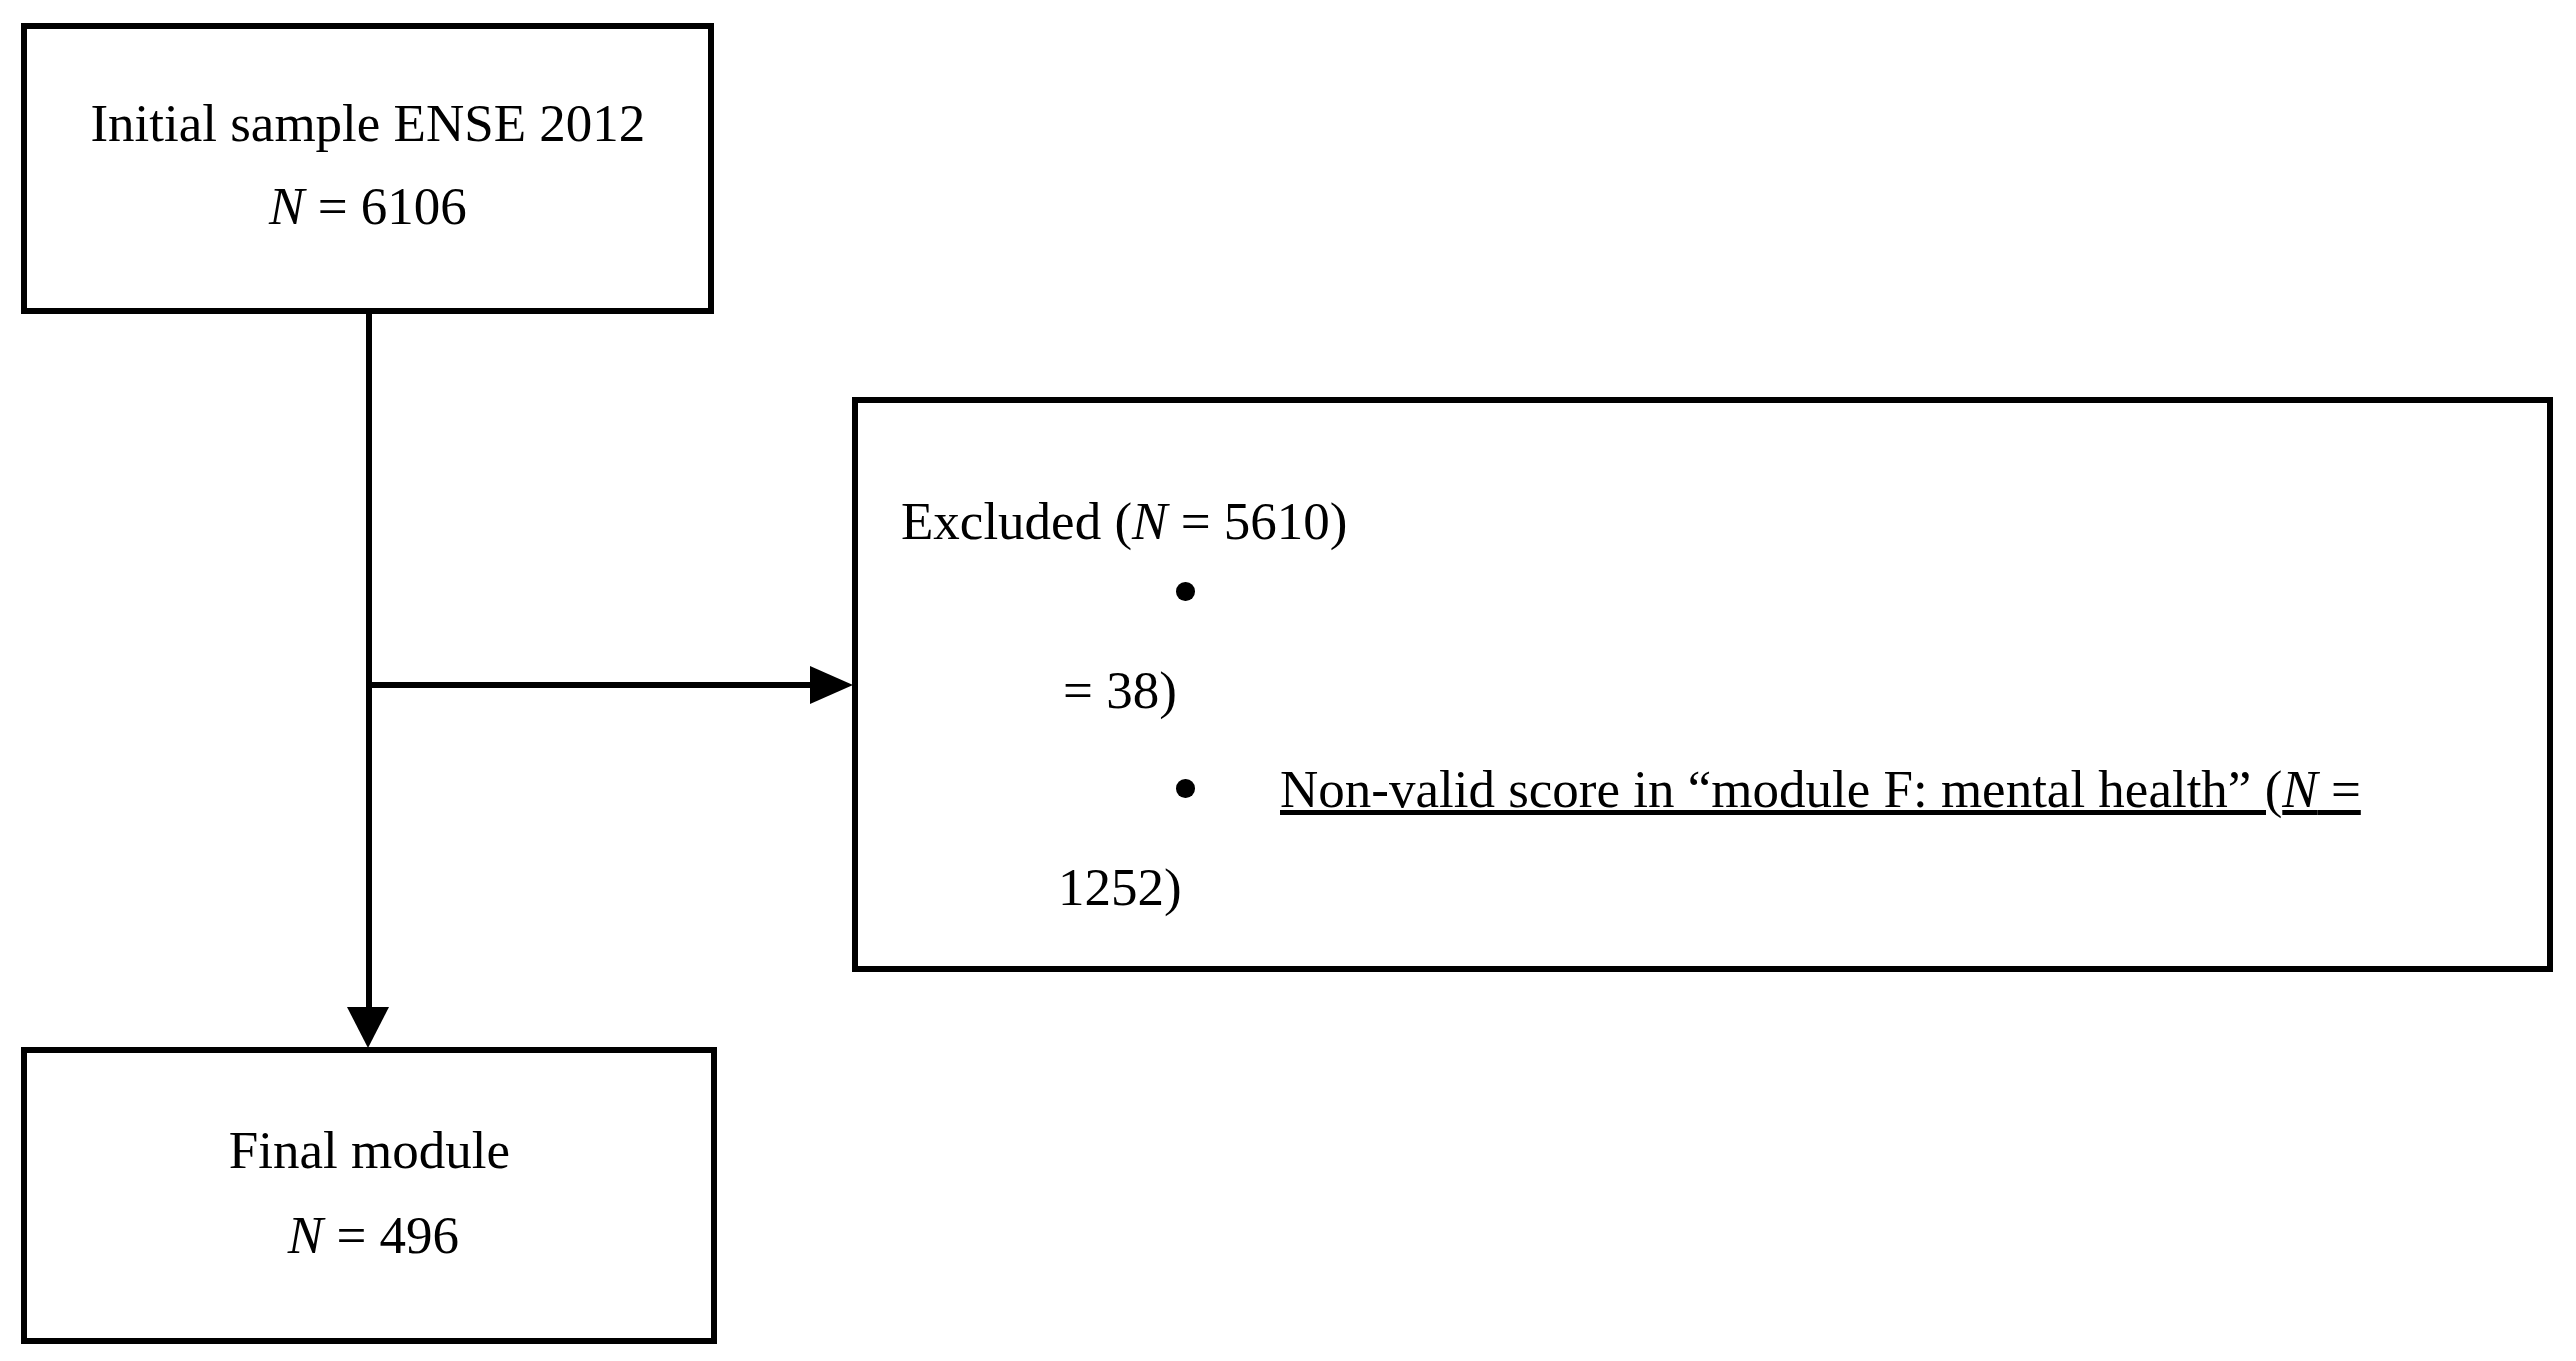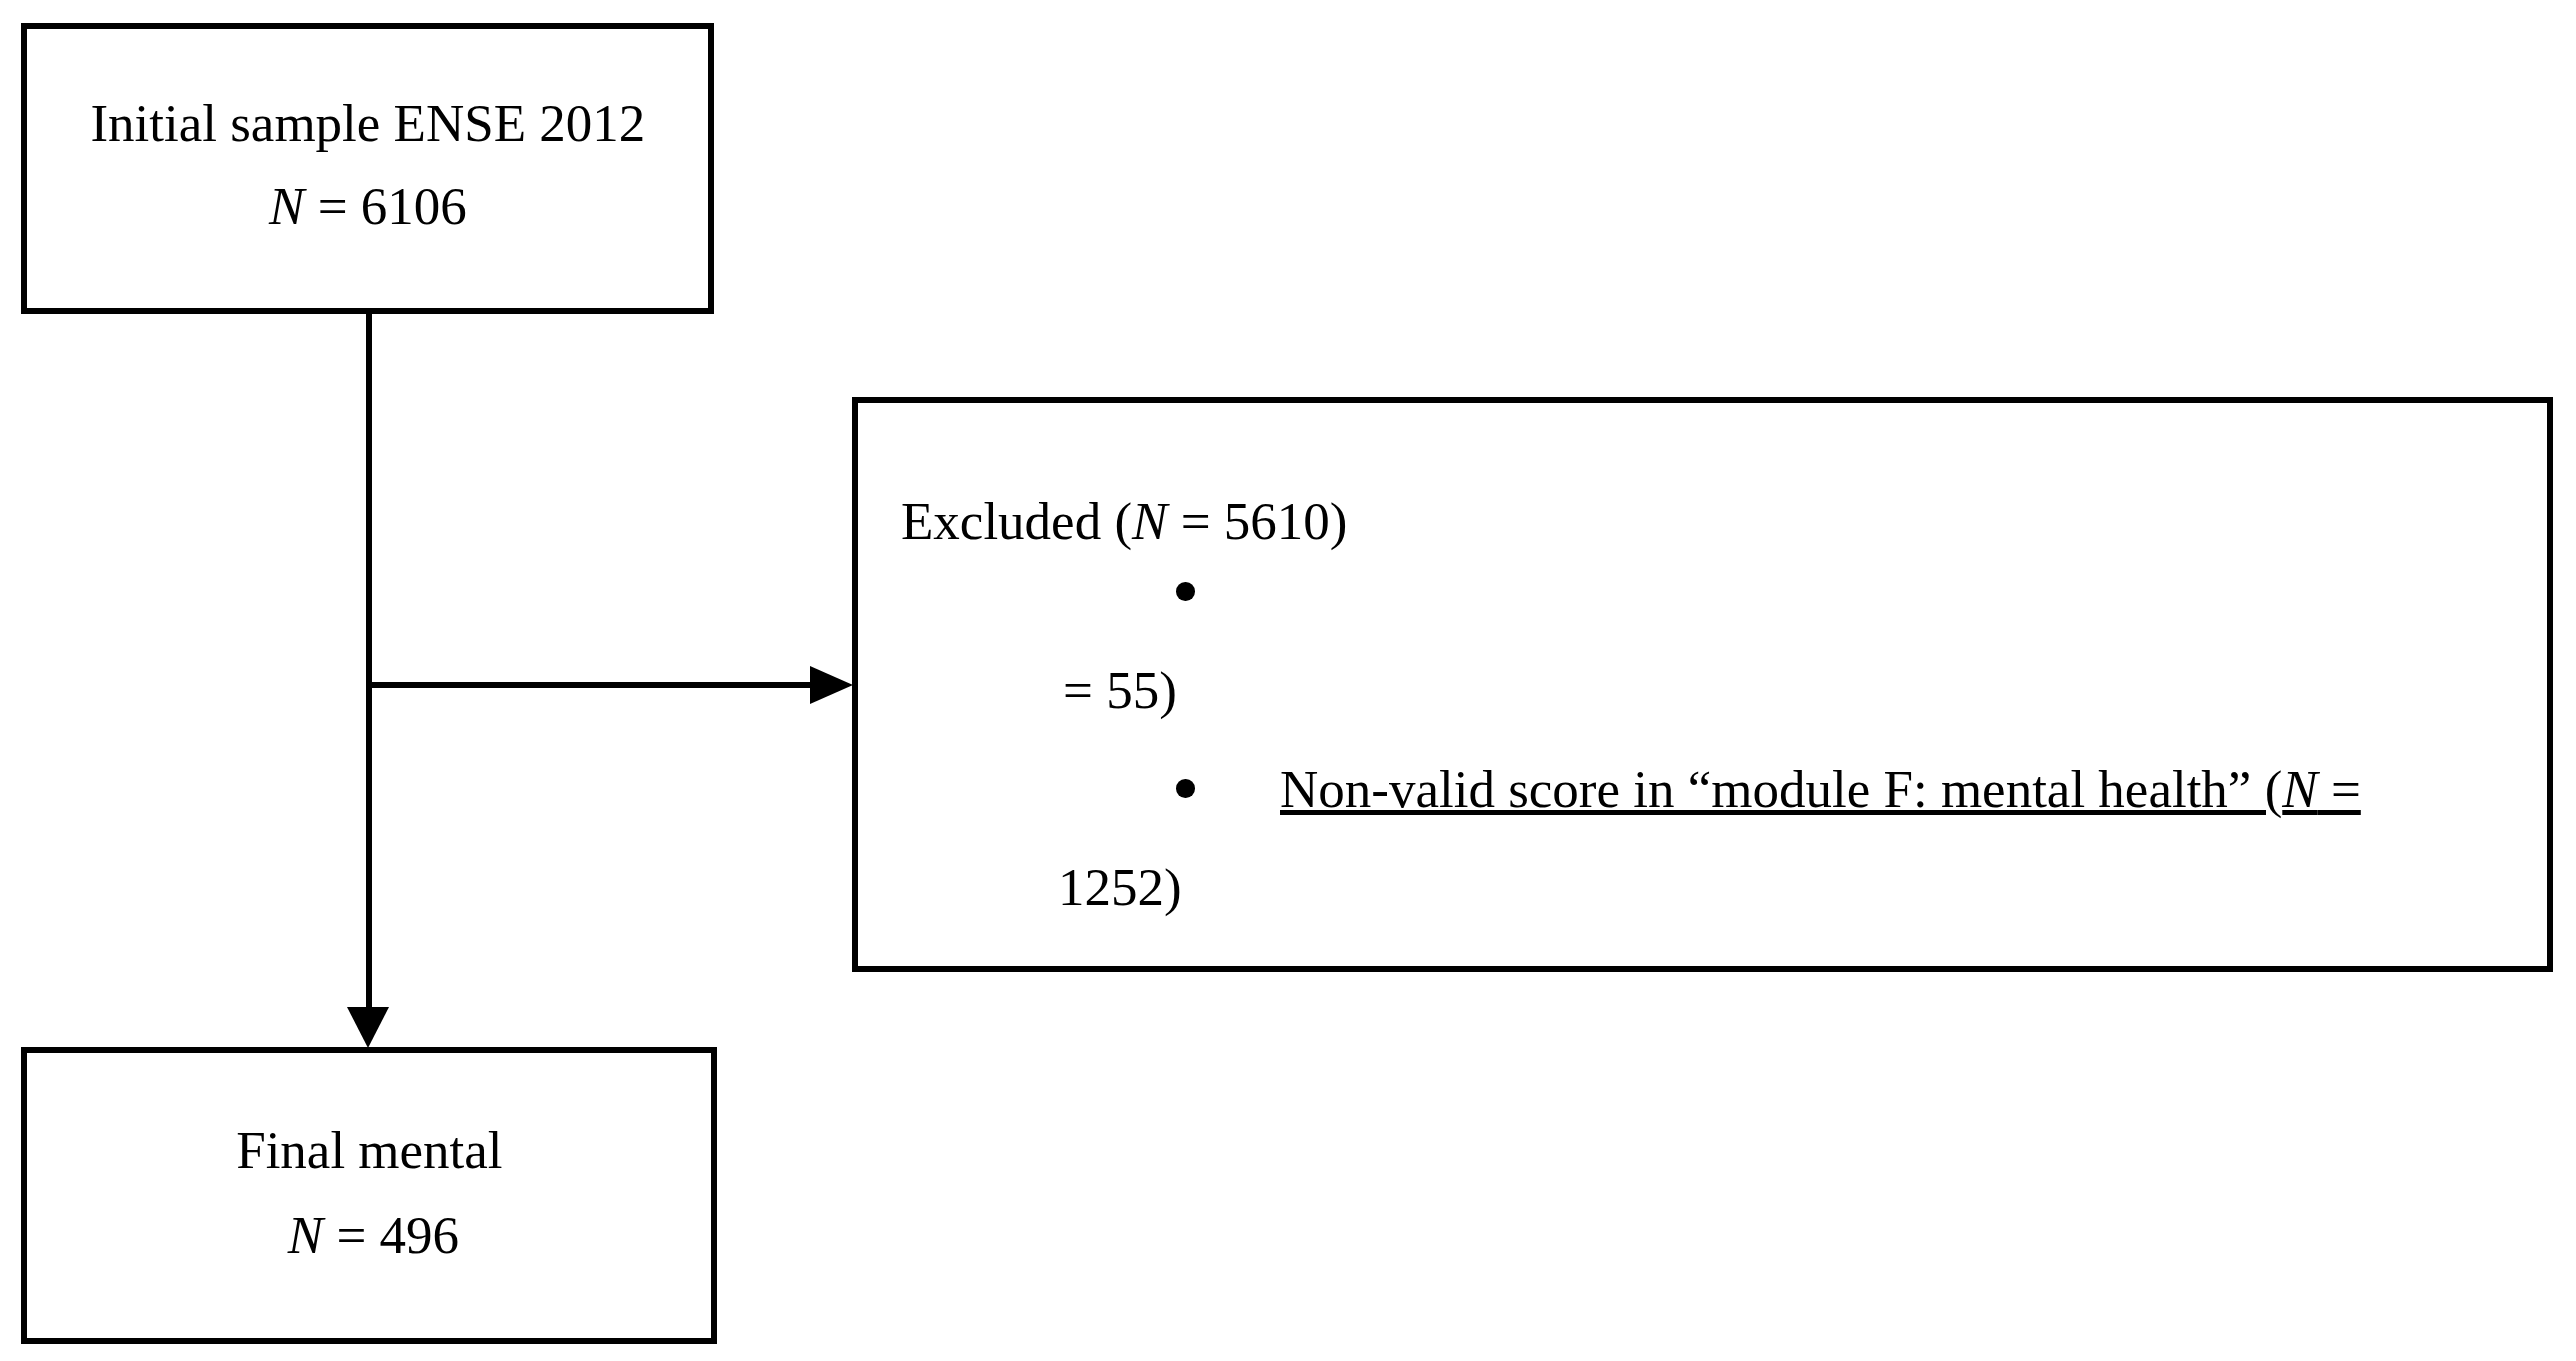--- a/index.html
+++ b/index.html
@@ -65,30 +65,30 @@
 
   <div class="connector" style="left:369px; top:682px; width:452px; height:6.4px;"></div>
   <div class="arrowhead-right" style="left:810px; top:666px;"></div>
 
   <div class="box" style="left:852px; top:397px; width:1701px; height:575px;">
     <div class="line" style="left:43px; top:64px;margin-top:28px;">
       <span>Excluded (</span><span class="it">N</span><span> = 5610)</span>
     </div>
 
     <div class="bullet-dot" style="left:318px; top:179px;"></div>
-    <div class="line" style="left:205px; top:261px;">= 55)</div>
+    <div class="line" style="left:205px; top:261px;">= 38)</div>
 
     <div class="bullet-dot" style="left:318px; top:376px;"></div>
     <div class="line" style="left:422px; top:360px;text-decoration:underline;">
       <span>Non-valid score in “module F: mental health” (</span><span class="it">N</span><span> =</span>
     </div>
     <div class="line" style="left:200px; top:458px;">1252)</div>
   </div>
 
   <div class="box" style="left:21.4px; top:1047px; width:696px; height:297px;">
-    <div class="line center" style="top:71px;">Final mental</div>
+    <div class="line center" style="top:71px;">Final module</div>
     <div class="line center" style="top:156px;padding-left:8px;">
       <span class="it">N</span><span> = 496</span>
     </div>
   </div>
 
 </div>
 
 
 </body></html>

